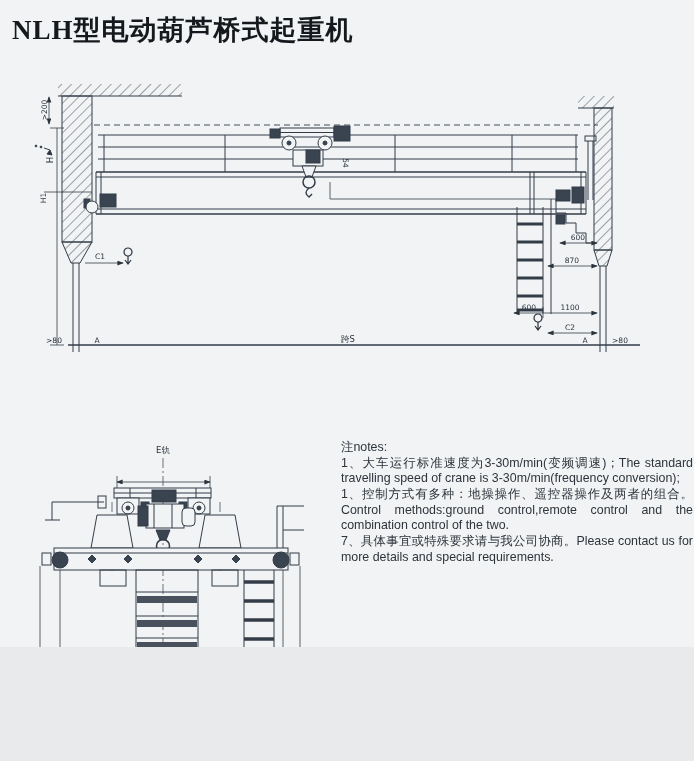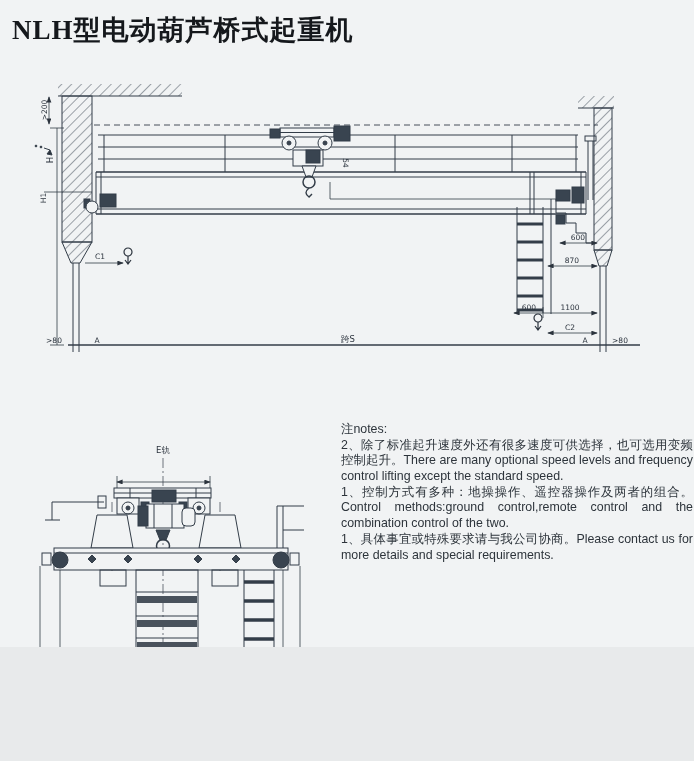--- a/index.html
+++ b/index.html
@@ -6,21 +6,21 @@
   body{background:#e8eaeb;font-family:"Liberation Sans",sans-serif;}
   .page{position:relative;width:694px;height:647px;background:#f1f3f4;overflow:hidden;
         color:#262c33;}
   .title{position:absolute;left:12px;top:12px;width:520px;
          font-family:"Liberation Serif","DejaVu Serif",serif;
          font-weight:bold;font-size:27px;letter-spacing:1px;color:#15181c;}
   .fig{position:absolute;left:0;}
   .fig-front{top:66px;}
   .fig-end{top:436px;}
   svg text{font-family:"DejaVu Sans","Liberation Sans",sans-serif;fill:#2b333d;}
-  .notes{position:absolute;left:341px;top:422px;width:352px;
+  .notes{position:absolute;left:341px;top:440px;width:352px;
          font-size:12.4px;line-height:1.265;color:#2d343b;}
   .notes p{margin:0;text-align:justify;}
   .notes .nh{text-align:left;}
 </style>
 </head>
 <body>
 
 <div class="page">
 
   <div class="title">NLH型电动葫芦桥式起重机</div>
@@ -296,18 +296,18 @@
 
     <g font-size="8.5">
       <text x="163" y="17" text-anchor="middle">E轨</text>
       <text x="170" y="229" text-anchor="middle">W</text>
       <text x="169" y="247" text-anchor="middle">B</text>
     </g>
   </svg>
 
   <div class="notes">
     <p class="nh">注notes:</p>
-    <p>2、除了标准起升速度外还有很多速度可供选择，也可选用变频控制起升。There are many optional speed levels and frequency control lifting except the standard speed.</p>
+    <p>1、大车运行标准速度为3-30m/min(变频调速)；The standard travelling speed of crane is 3-30m/min(frequency conversion);</p>
     <p>1、控制方式有多种：地操操作、遥控器操作及两者的组合。Control methods:ground control,remote control and the combination control of the two.</p>
-    <p>1、具体事宜或特殊要求请与我公司协商。Please contact us for more details and special requirements.</p>
+    <p>7、具体事宜或特殊要求请与我公司协商。Please contact us for more details and special requirements.</p>
   </div>
 
 </div>
 
 </body></html>

